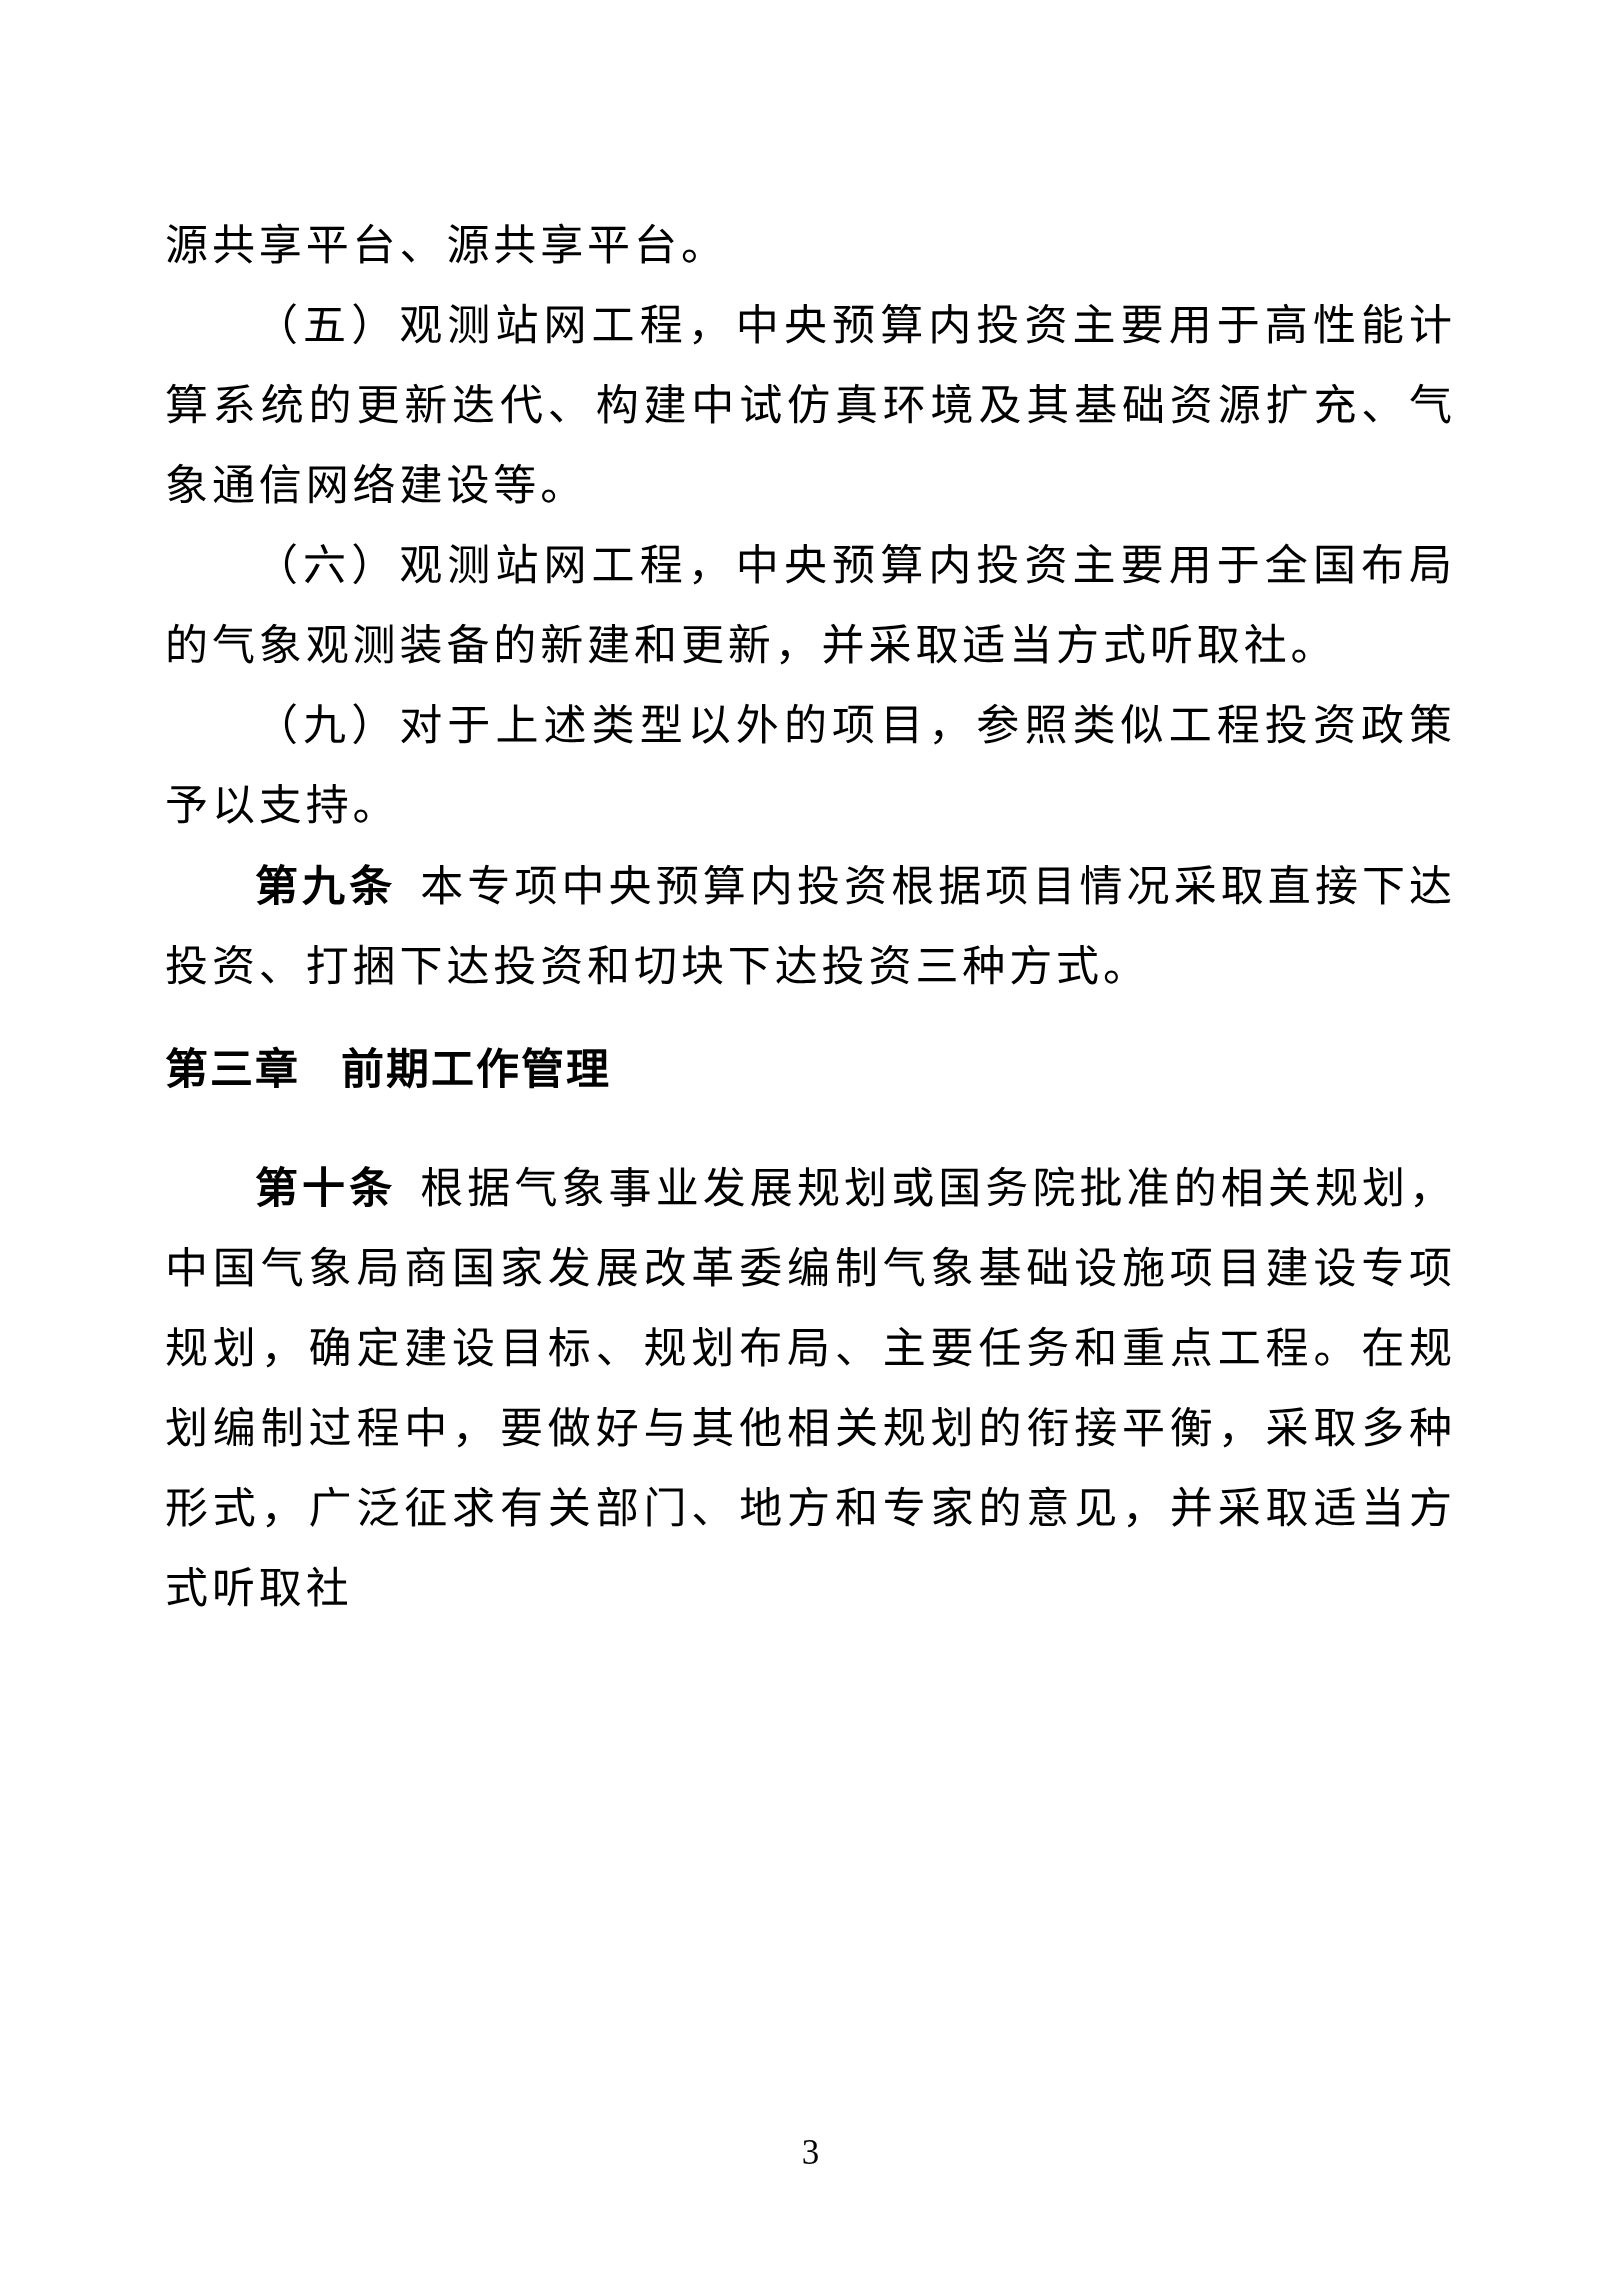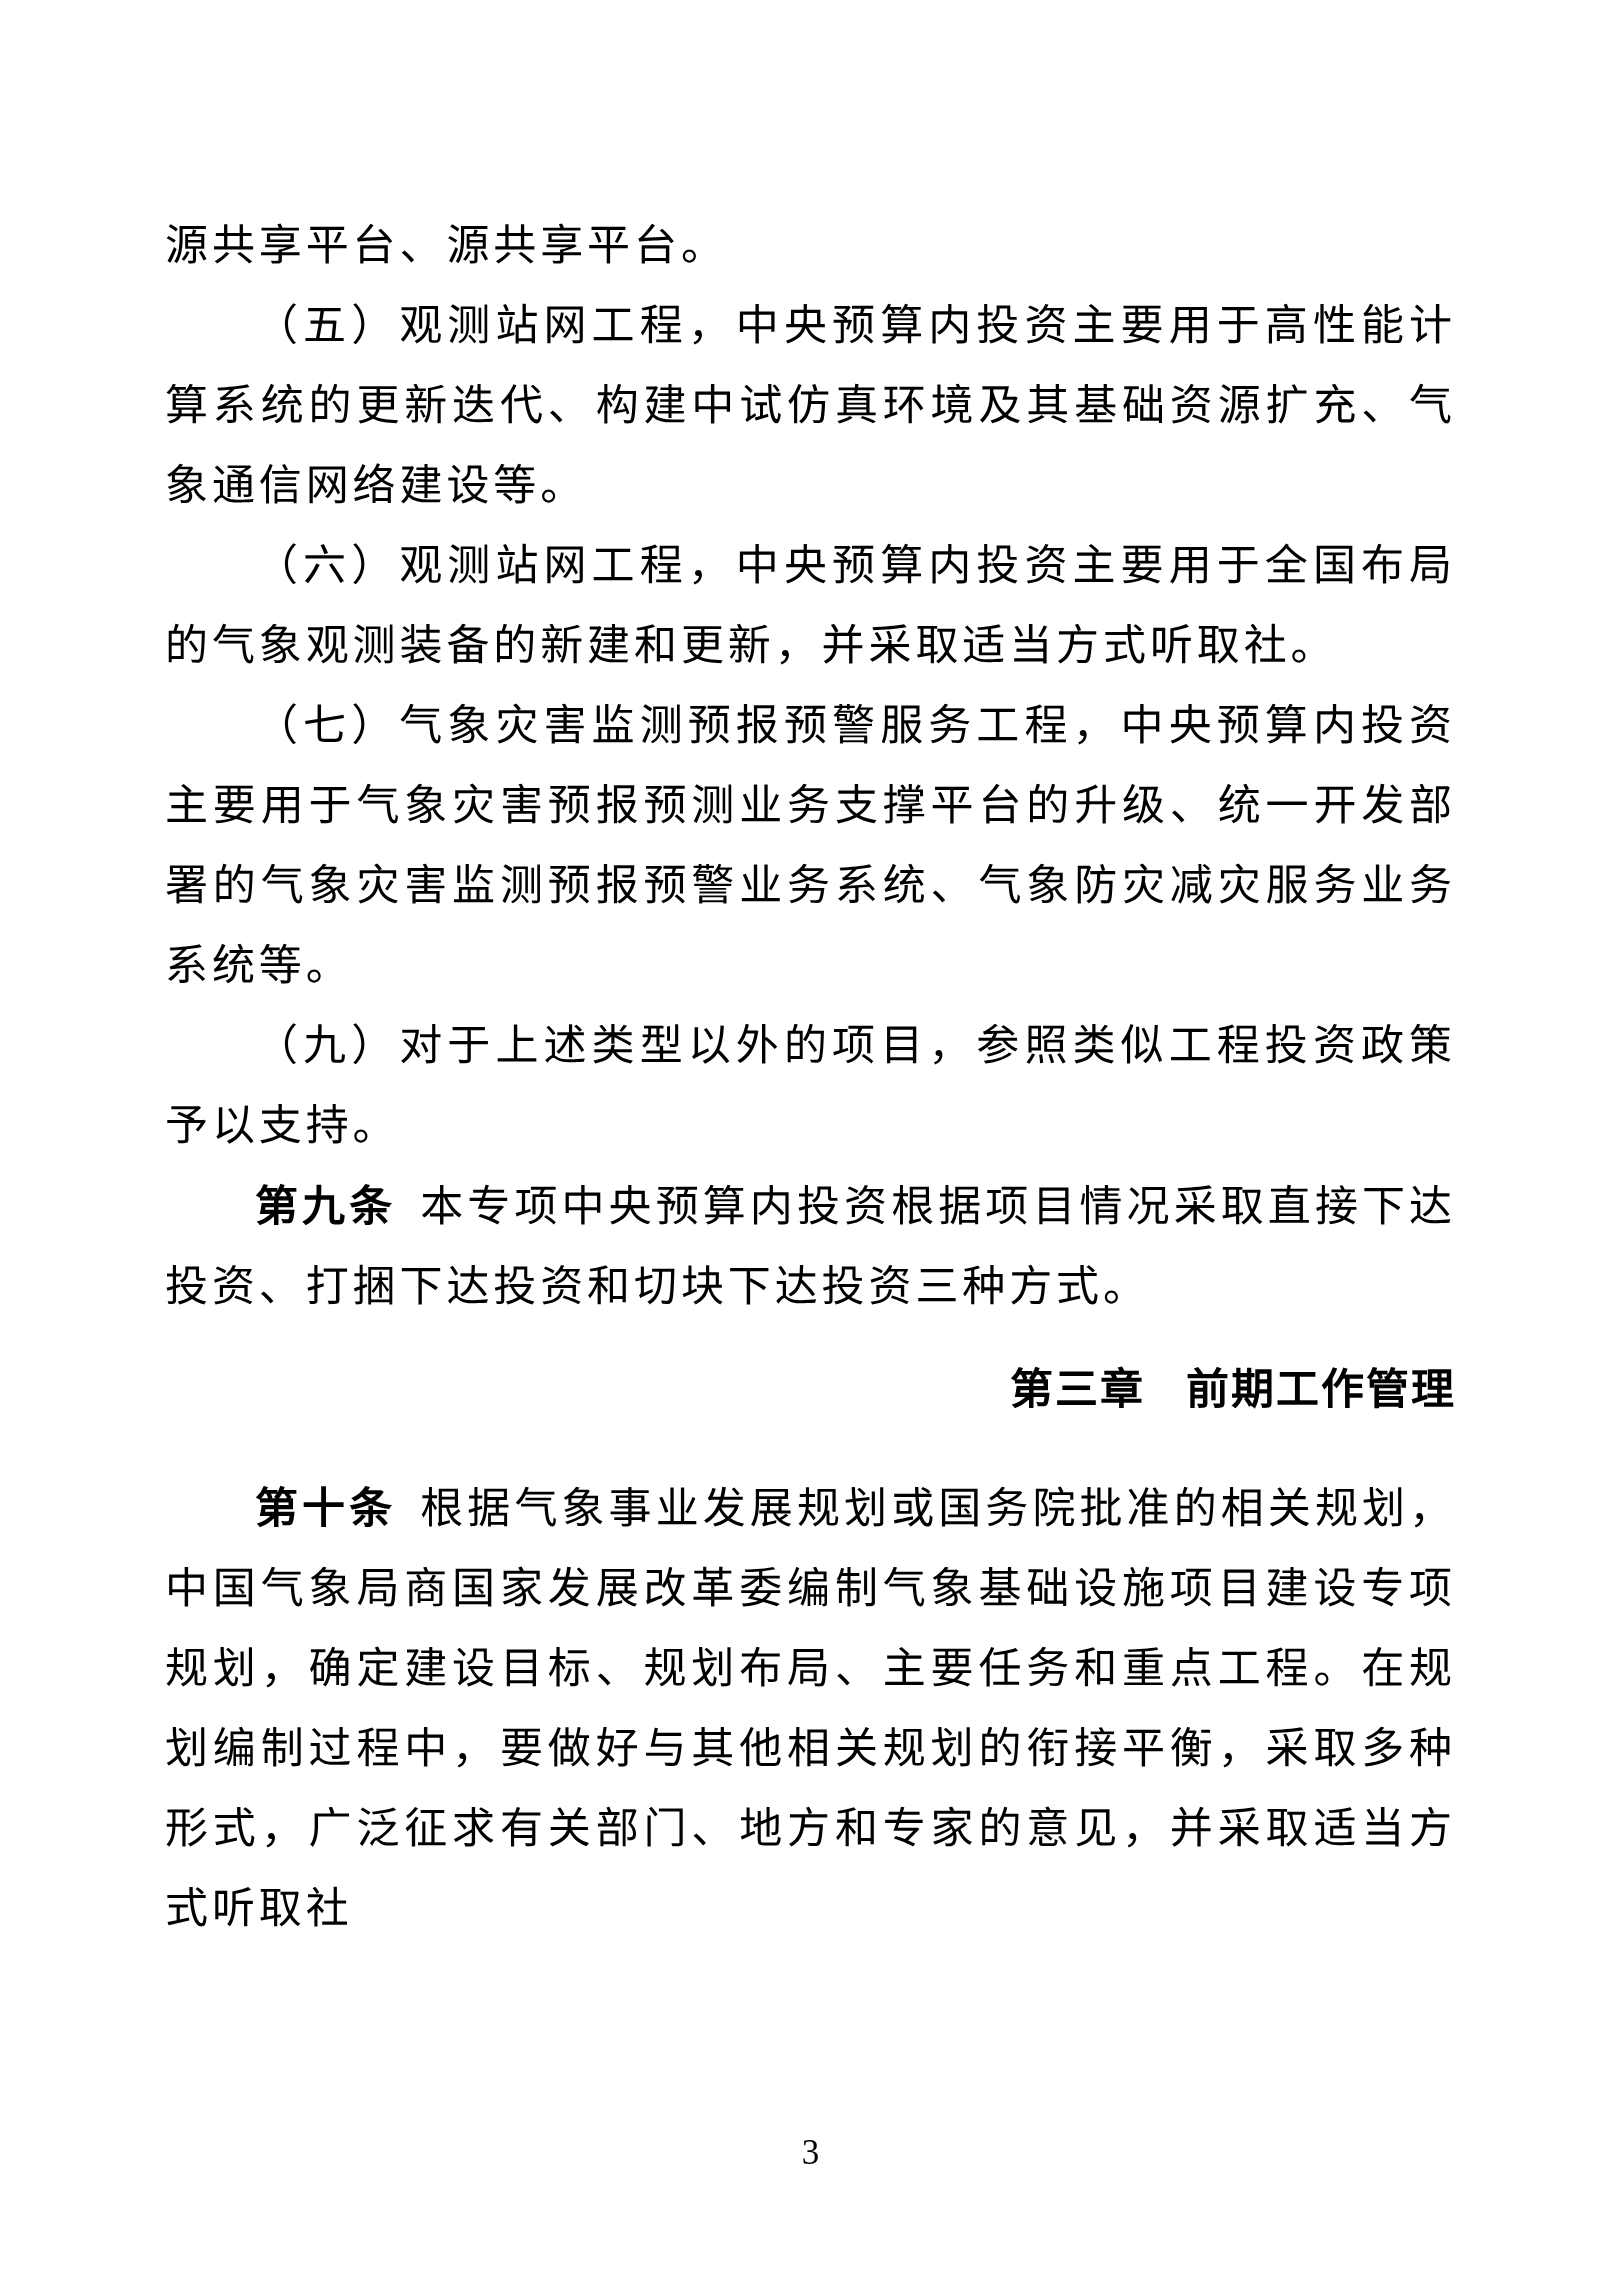--- a/index.html
+++ b/index.html
@@ -29,21 +29,21 @@
   .lead {
     font-weight: bold;
     font-family: "Liberation Sans", "DejaVu Sans", sans-serif;
     margin-right: 24px;
   }
   h2.chapter {
     font-size: 43px;
     line-height: 80px;
     font-weight: bold;
     font-family: "Liberation Sans", "DejaVu Sans", sans-serif;
-    text-align: right;
+    text-align: left;
     letter-spacing: 2px;
     margin-top: 21.6px;
     margin-bottom: 39px;
   }
   h2.chapter .chapter-title {
     margin-left: 41px;
   }
   .page-footer {
     position: absolute;
     left: 0;
@@ -59,21 +59,20 @@
 <body>
 
 <main class="doc-body">
 
   <p class="para continuation">源共享平台、源共享平台。</p>
 
   <p class="para">（五）观测站网工程，中央预算内投资主要用于高性能计算系统的更新迭代、构建中试仿真环境及其基础资源扩充、气象通信网络建设等。</p>
 
   <p class="para">（六）观测站网工程，中央预算内投资主要用于全国布局的气象观测装备的新建和更新，并采取适当方式听取社。</p>
 
-  <p class="para">（七）气象灾害监测预报预警服务工程，中央预算内投资主要用于气象灾害预报预测业务支撑平台的升级、统一开发部署的气象灾害监测预报预警业务系统、气象防灾减灾服务业务系统等。</p>
 
 
   <p class="para">（九）对于上述类型以外的项目，参照类似工程投资政策予以支持。</p>
 
   <p class="para"><span class="lead">第九条</span><span>本专项中央预算内投资根据项目情况采取直接下达投资、打捆下达投资和切块下达投资三种方式。</span></p>
 
   <h2 class="chapter"><span>第三章</span><span class="chapter-title">前期工作管理</span></h2>
 
   <p class="para"><span class="lead">第十条</span><span>根据气象事业发展规划或国务院批准的相关规划，中国气象局商国家发展改革委编制气象基础设施项目建设专项规划，确定建设目标、规划布局、主要任务和重点工程。在规划编制过程中，要做好与其他相关规划的衔接平衡，采取多种形式，广泛征求有关部门、地方和专家的意见，并采取适当方式听取社</span></p>
 

